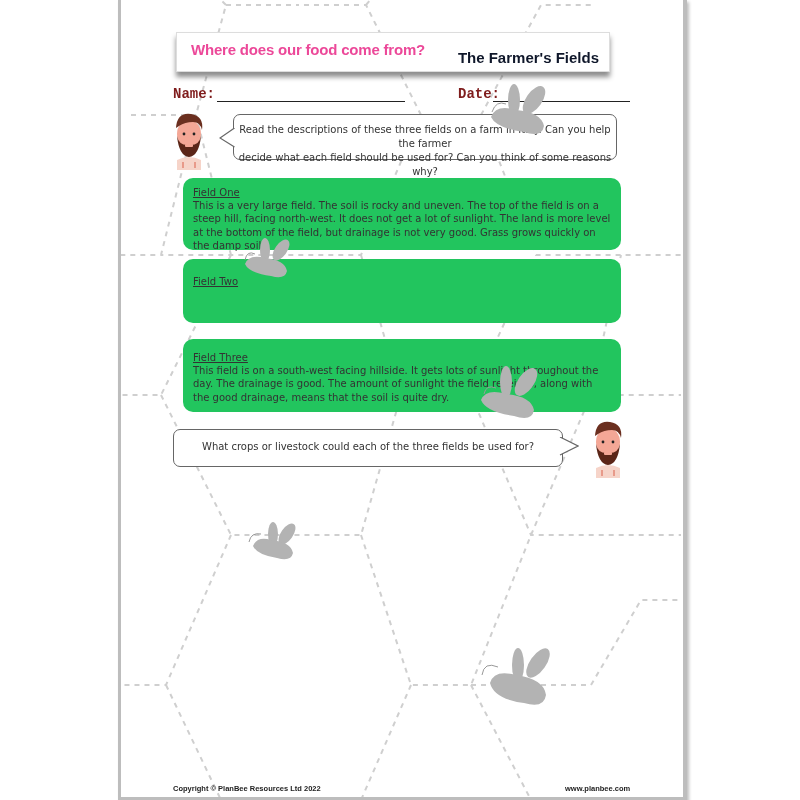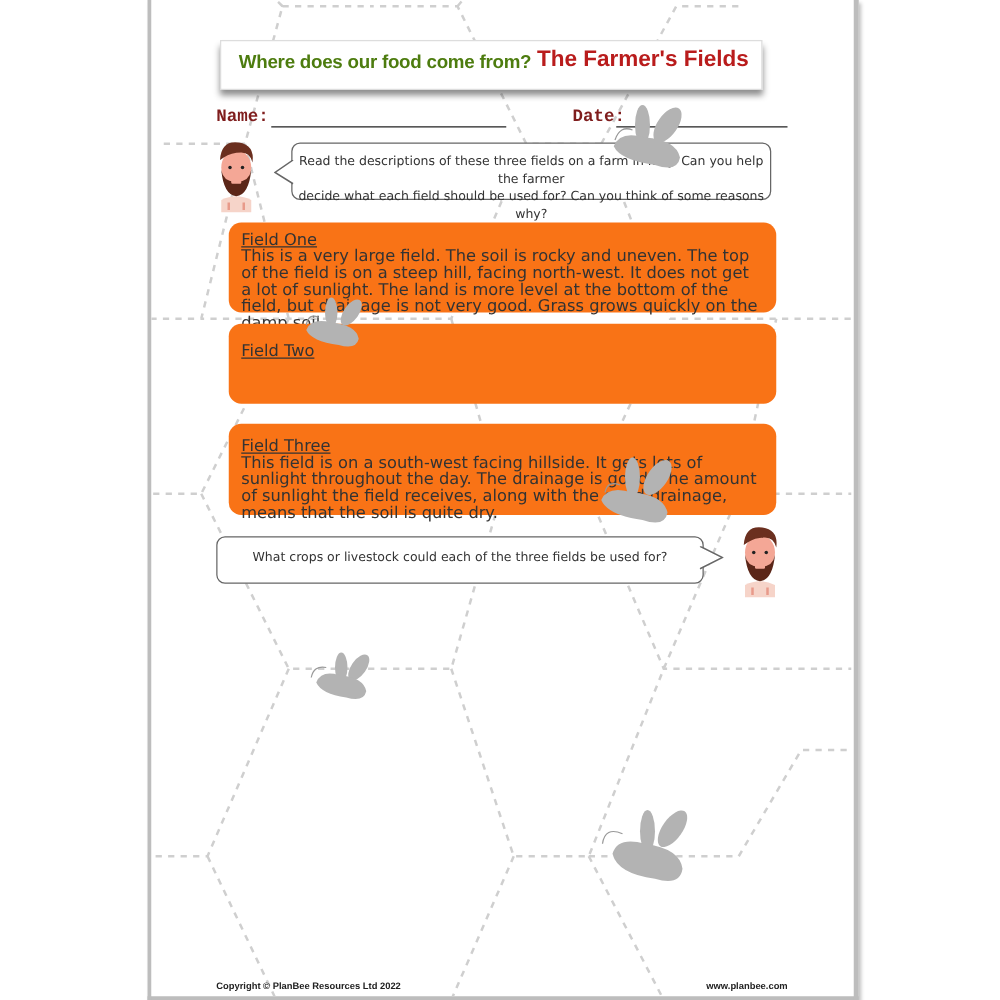--- a/index.html
+++ b/index.html
@@ -1,26 +1,26 @@
 <!DOCTYPE html>
 <html><head>
   <meta charset="utf-8">
   <style>
     html, body { margin:0; padding:0; }
     body { width:800px; height:800px; background:#ffffff; position:relative; overflow:hidden; font-family:"DejaVu Sans", sans-serif; }
     .page { position:absolute; left:118px; top:0; width:562px; height:797px; background:#fff; border-left:3px solid #bdbdbd; border-right:4px solid #bdbdbd; border-bottom:4px solid #bdbdbd; box-shadow: 2px 2px 3px rgba(0,0,0,0.25); overflow:hidden; }
     .bg { position:absolute; left:0; top:0; width:562px; height:797px; pointer-events:none; }
     .abs { position:absolute; }
     .title-banner { left:55px; top:32px; width:432px; height:38px; background:#fff; box-shadow: 0 5px 5px rgba(0,0,0,0.45); border:1px solid #ddd; }
-    .title-left { left:14px; top:8px; font-family:"Liberation Sans", sans-serif; font-weight:bold; font-size:15px; color:#4d7c0f; letter-spacing:-0.2px; }
-    .title-right { right:10px; top:4px; font-family:"Liberation Sans", sans-serif; font-weight:bold; font-size:18px; color:#b91c1c; }
+    .title-left { left:14px; top:8px; font-family:"Liberation Sans", sans-serif; font-weight:bold; font-size:15px; color:#ec4899; letter-spacing:-0.2px; }
+    .title-right { right:10px; top:16px; font-family:"Liberation Sans", sans-serif; font-weight:bold; font-size:15px; color:#0f172a; }
     .label { font-family:Liberation Mono, monospace; font-weight:bold; font-size:14px; color:#7f1d1d; }
     .line { border-bottom:1.5px solid #222; height:0; }
     .bubble { background:#fff; border:1.2px solid #666; border-radius:7px; font-size:10px; color:#333; text-align:center; line-height:14px; }
-    .field-box { background:#f97316; border-radius:10px; font-size:13px; color:#333; line-height:13.2px; padding:8px 10px; box-sizing:border-box; }
+    .field-box { background:#22c55e; border-radius:10px; font-size:10px; color:#333; line-height:13.2px; padding:8px 10px; box-sizing:border-box; }
     .field-title { text-decoration:underline; }
     table.grid { border-collapse:collapse; position:absolute; left:45px; top:487px; width:469px; }
     table.grid th, table.grid td { border:1.5px solid #444; }
     table.grid th { height:32px; font-weight:normal; font-size:12px; color:#333; }
     table.grid td { height:219px; }
     .footer { font-family:"Liberation Sans", sans-serif; font-weight:bold; font-size:7.5px; color:#222;margin-top:33px; }
   </style>
 </head>
 <body>
 

